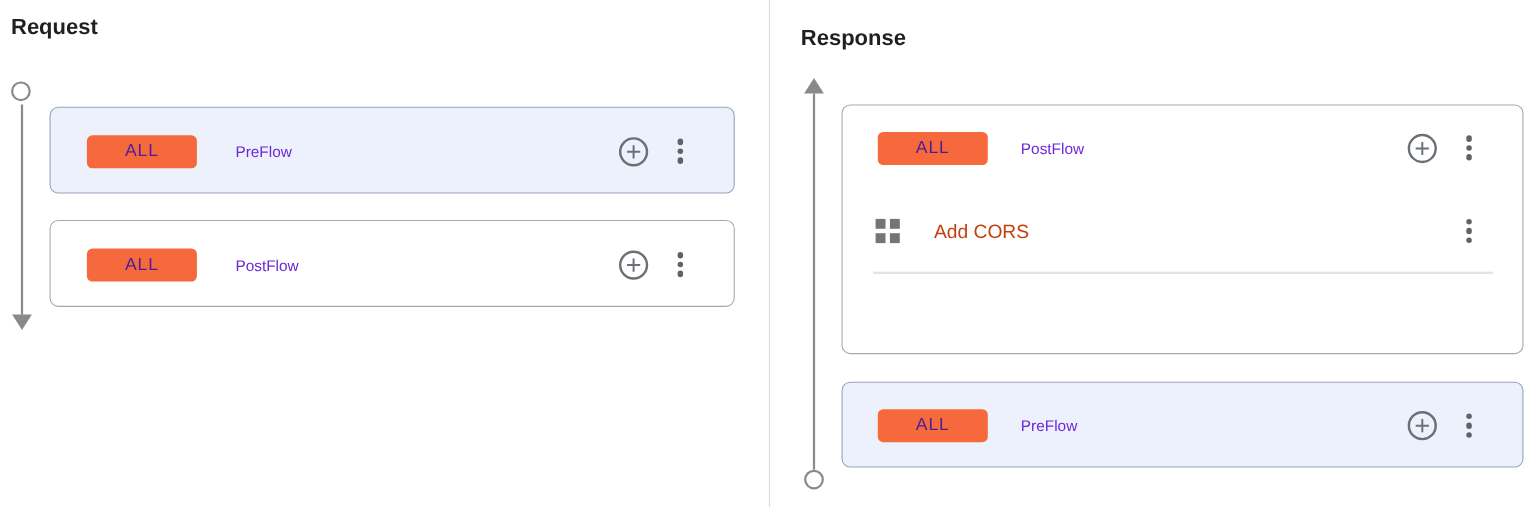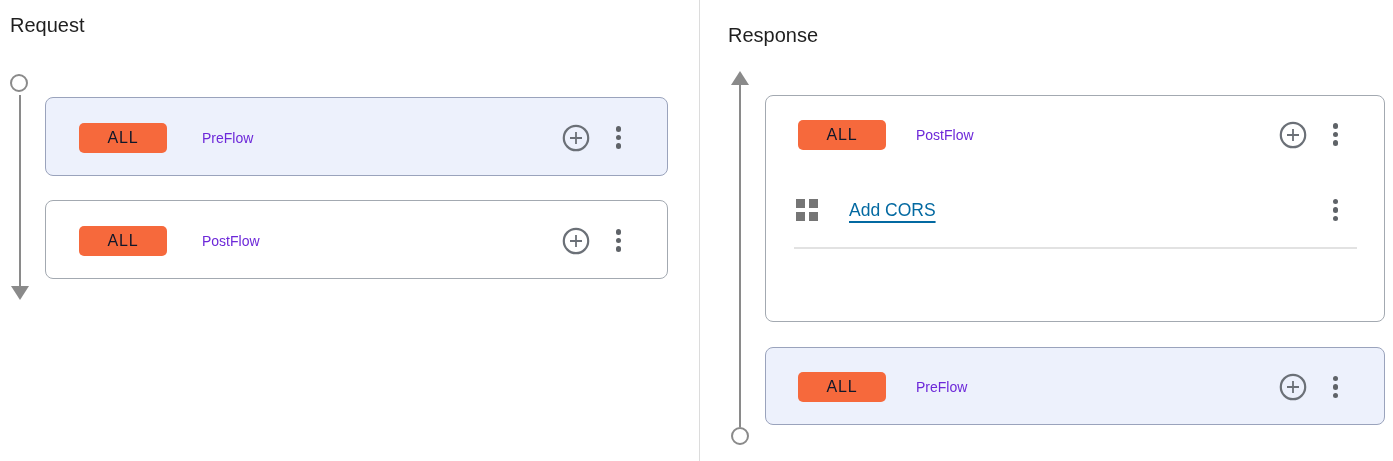--- a/index.html
+++ b/index.html
@@ -6,21 +6,21 @@
   html, body {
     width: 1393px; height: 461px;
     background: #ffffff;
     font-family: "Liberation Sans", sans-serif;
     overflow: hidden;
     position: relative;
   }
   .panel-title {
     position: absolute;
     font-size: 20px;
-    font-weight: 400;
+    font-weight: 700;
     color: #1f1f1f;
   }
   #request-title { left: 10px; top: 14px; }
   #response-title { left: 728px; top: 14px; margin-top: 10px; }
 
   .panel-divider {
     position: absolute;
     left: 699px; top: 0; width: 1px; height: 461px;
     background: #dcdcdc;
   }
@@ -79,24 +79,24 @@
   .flow-header {
     display: flex;
     align-items: center;
     height: 79px;
     padding: 0 46px 0 33px;
   }
   #card-res-postflow .flow-header { height: 77px; padding-left: 32px; }
   #card-res-preflow .flow-header { height: 78px; padding-left: 32px; }
 
   .cond-badge {
-    width: 88px; height: 30px;
+    width: 100px; height: 30px;
     background: #f6693c;
     border-radius: 5px;
-    color: #0f172a;
+    color: #4c1d95;
     font-size: 16px;
     letter-spacing: 0.8px;
     display: flex;
     align-items: center;
     justify-content: center;
     flex: 0 0 auto;
   }
   .flow-name {
     margin-left: 35px;
     font-size: 14px;
@@ -153,22 +153,21 @@
     gap: 4px;
     flex: 0 0 auto;
   }
   .policy-grid i {
     background: #757575;
     display: block;
   }
   .policy-link {
     margin-left: 31px;
     font-size: 17.5px;
-    color: #0369a1;
-    text-decoration: underline;
+    color: #c2410c;
     text-underline-offset: 5px;
     text-decoration-thickness: 1.5px;
     cursor: pointer;
     white-space: nowrap;
   }
 </style>
 </head>
 <body>
 
 <div class="panel-title" id="request-title">Request</div>

